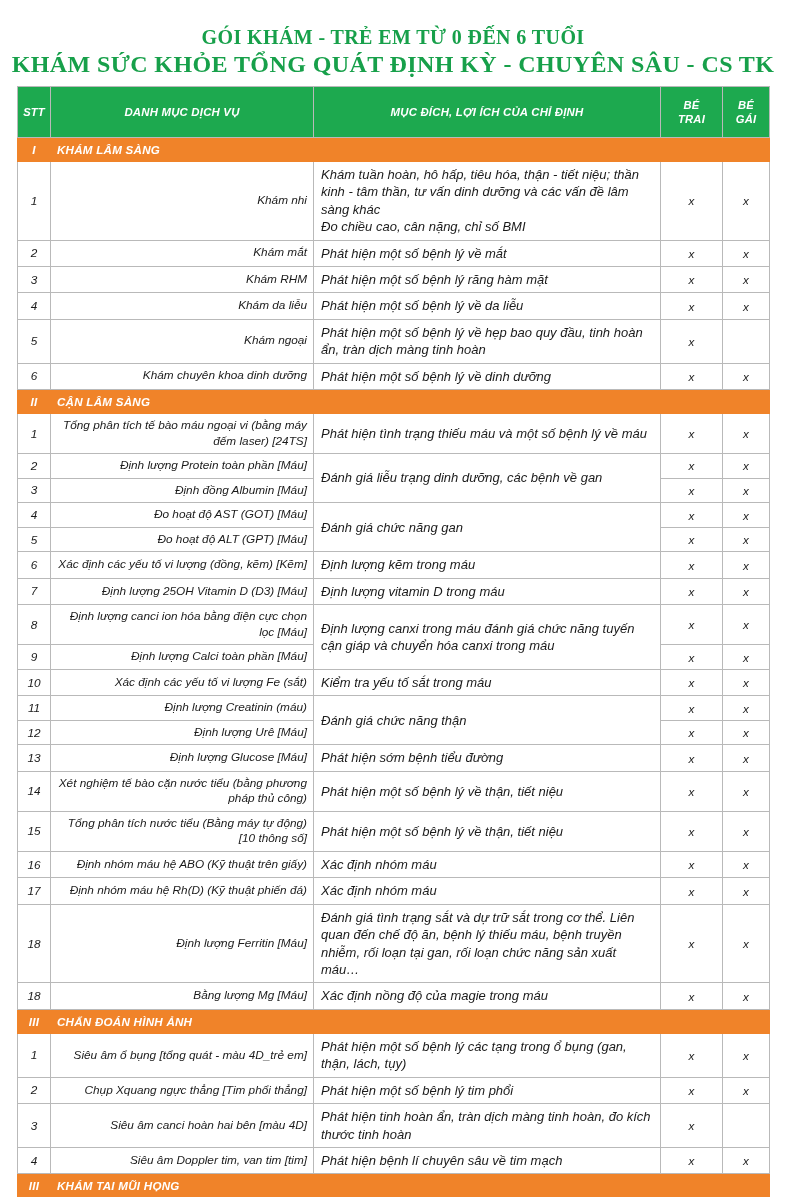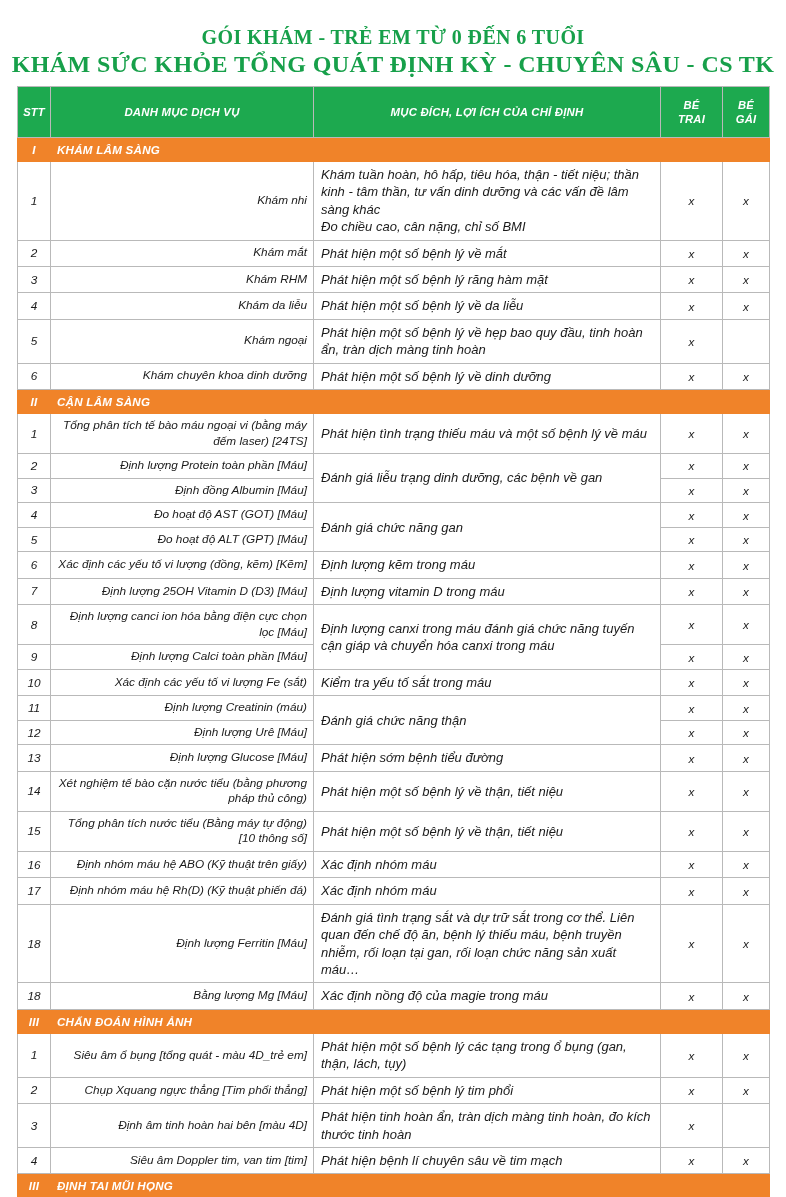--- a/index.html
+++ b/index.html
@@ -361,35 +361,35 @@
           </tr>
           <tr>
             <td class="idx">2</td>
             <td class="svc">Chụp Xquang ngực thẳng [Tim phổi thẳng]</td>
             <td class="purp">Phát hiện một số bệnh lý tim phổi</td>
             <td class="mark">x</td>
             <td class="mark">x</td>
           </tr>
           <tr>
             <td class="idx">3</td>
-            <td class="svc">Định âm tinh hoàn hai bên [màu 4D]</td>
+            <td class="svc">Siêu âm canci hoàn hai bên [màu 4D]</td>
             <td class="purp">Phát hiện tinh hoàn ẩn, tràn dịch màng tinh hoàn, đo kích thước tinh hoàn</td>
             <td class="mark">x</td>
             <td class="mark"></td>
           </tr>
           <tr>
             <td class="idx">4</td>
             <td class="svc">Siêu âm Doppler tim, van tim [tim]</td>
             <td class="purp">Phát hiện bệnh lí chuyên sâu về tim mạch</td>
             <td class="mark">x</td>
             <td class="mark">x</td>
           </tr>
           <tr class="section-row">
             <td class="sec-num">III</td>
-            <td>ĐỊNH TAI MŨI HỌNG</td>
+            <td>KHÁM TAI MŨI HỌNG</td>
             <td class="sec-blank"></td>
             <td class="sec-blank"></td>
             <td class="sec-blank"></td>
           </tr>
           <tr>
             <td class="idx">1</td>
             <td class="svc">Nội soi Tai Mũi Họng</td>
             <td class="purp">Phát hiện một số bệnh lý Tai Mũi Họng</td>
             <td class="mark">x</td>
             <td class="mark">x</td>

